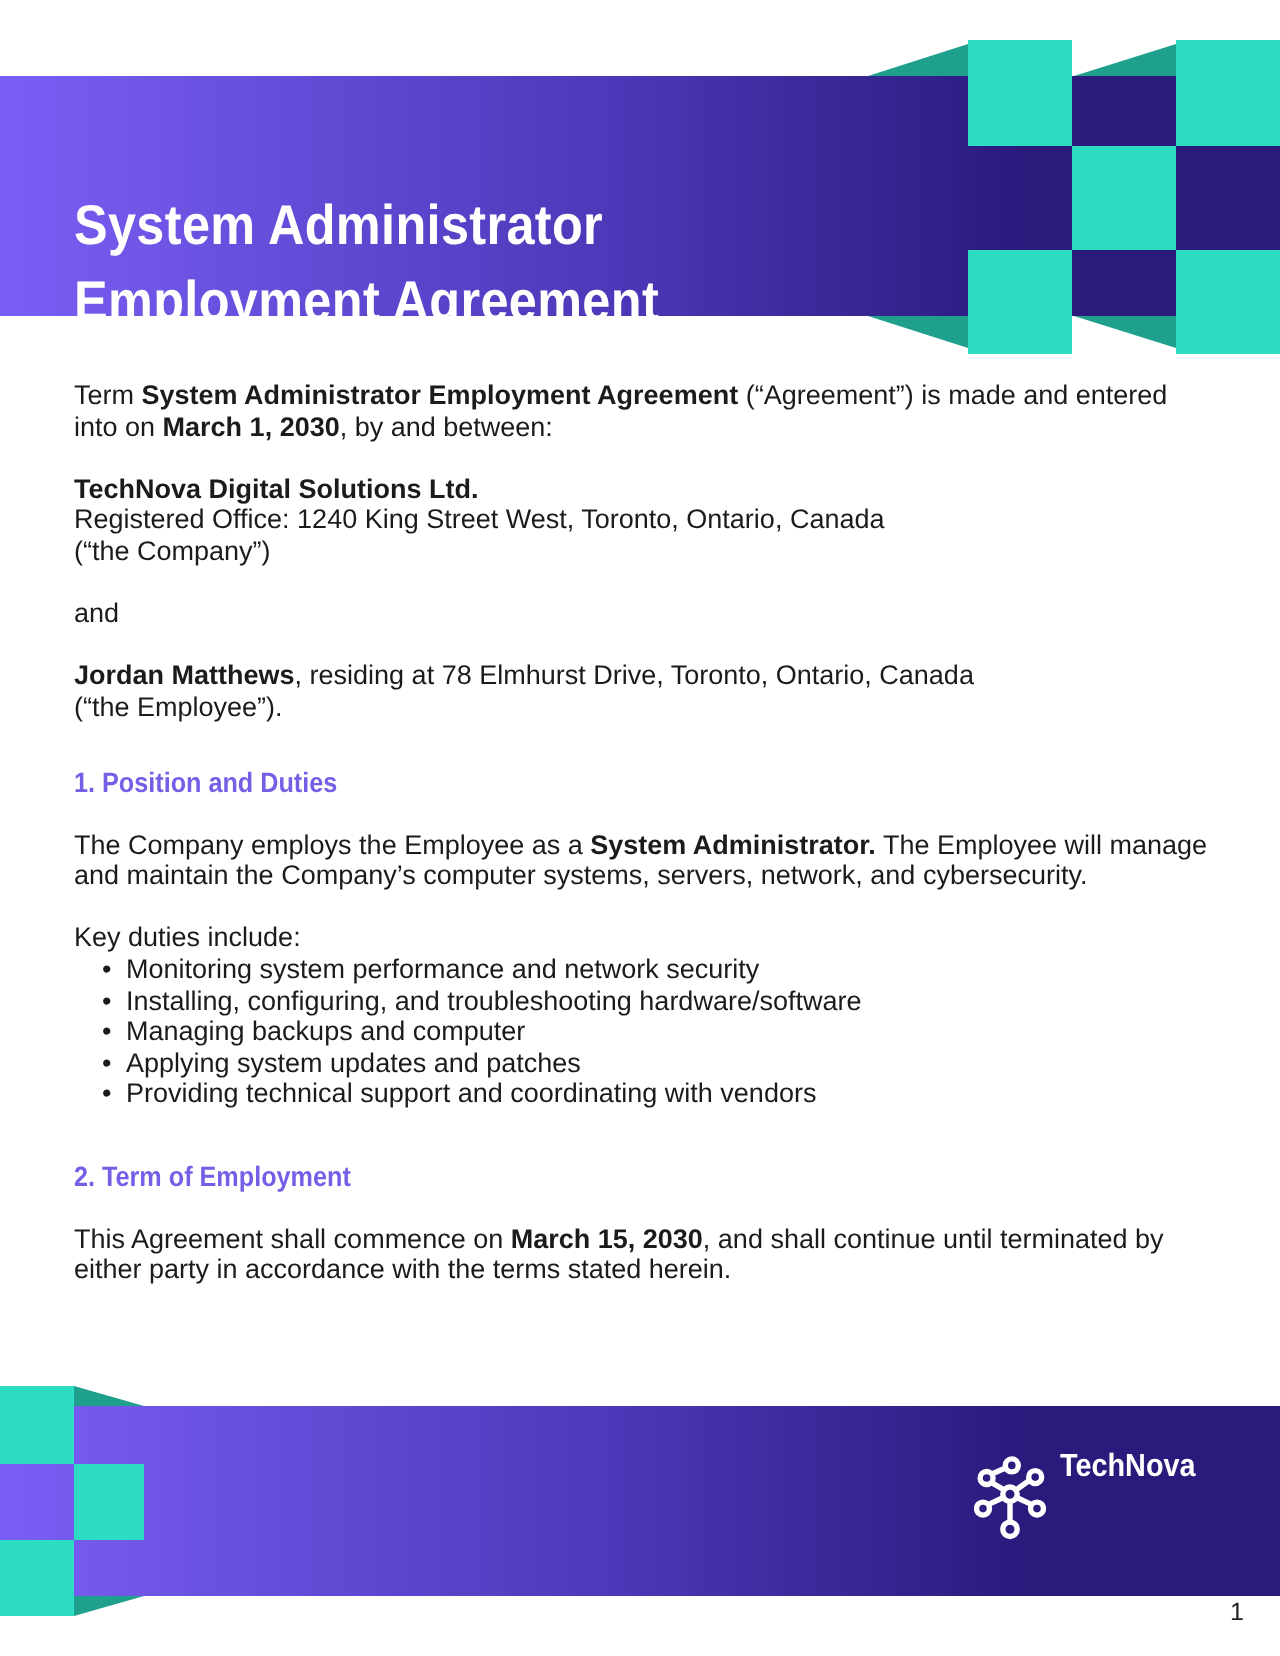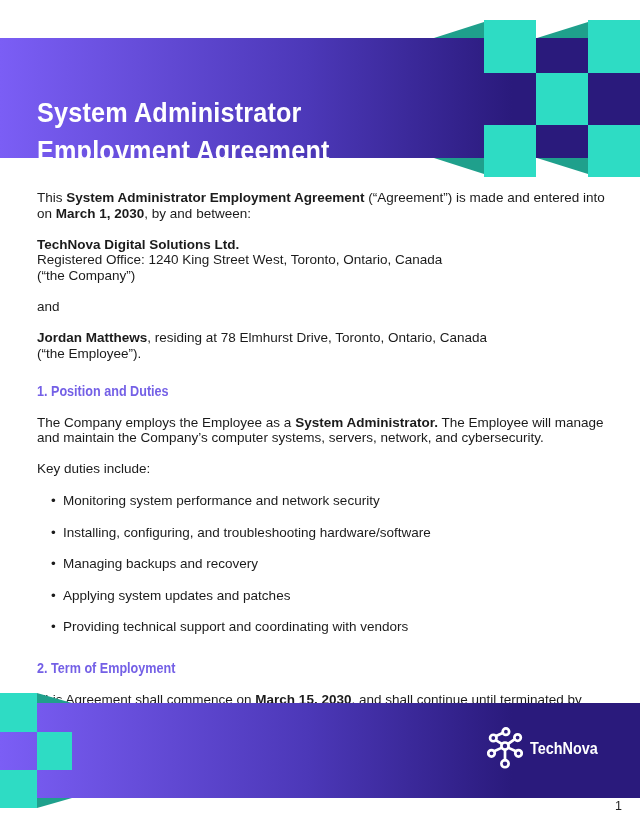--- a/index.html
+++ b/index.html
@@ -66,27 +66,27 @@
   .content p{margin:0 0 15.6px 0;}
   .content .tight{margin:0;}
   .content .block{margin:0 0 15.6px 0;}
   h2.sec{
     color:var(--heading_purple);
     font-size:14px;line-height:22px;
     margin:18px 0 13px 0;font-weight:bold;
   }
   h2.sec2{margin-top:22px;}
   ul.duties{list-style:none;margin:0 0 15.6px 0;padding:0 0 0 26px;}
-  ul.duties li{position:relative;margin-top:16px;}
+  ul.duties li{position:relative;}
   ul.duties li::before{content:"\2022";position:absolute;left:-12px;}
   b{font-weight:bold;}
   
   .brand{
     position:absolute;left:487px;top:725px;height:48px;
-    display:flex;align-items:center;gap:7px;color:#fff;
+    display:flex;gap:7px;color:#fff;
   }
   .brand .name{font-size:16px;font-weight:bold;}
   .page-number{
     position:absolute;right:18px;top:799px;
     font-size:12.5px;color:#222;
   }
 </style>
 </head>
 <body>
 
@@ -104,21 +104,21 @@
   <div class="sq teal h-sq3"></div>
   <div class="sq teal h-sq4"></div>
   <div class="sq teal h-sq5"></div>
   <div class="sq fold h-w1"></div>
   <div class="sq fold h-w2"></div>
   <div class="sq fold h-w3"></div>
   <div class="sq fold h-w4"></div>
 
   <div class="content">
 
-    <p><span>This </span><b>System Administrator Employment Agreement</b><span> (“Agreement”) is made and entered into on </span><b>March 1, 2030</b><span>, by and between:</span></p>
+    <p><span>Term </span><b>System Administrator Employment Agreement</b><span> (“Agreement”) is made and entered into on </span><b>March 1, 2030</b><span>, by and between:</span></p>
 
     <div class="block">
       <div><b>TechNova Digital Solutions Ltd.</b></div>
       <div>Registered Office: 1240 King Street West, Toronto, Ontario, Canada</div>
       <div>(“the Company”)</div>
     </div>
 
     <p>and</p>
 
     <div class="block">
@@ -127,21 +127,21 @@
     </div>
 
     <h2 class="sec"><span class="cond">1. Position and Duties</span></h2>
 
     <p><span>The Company employs the Employee as a </span><b>System Administrator.</b><span> The Employee will manage and maintain the Company’s computer systems, servers, network, and cybersecurity.</span></p>
 
     <p class="tight">Key duties include:</p>
     <ul class="duties">
       <li>Monitoring system performance and network security</li>
       <li>Installing, configuring, and troubleshooting hardware/software</li>
-      <li>Managing backups and recovery</li>
+      <li>Managing backups and computer</li>
       <li>Applying system updates and patches</li>
       <li>Providing technical support and coordinating with vendors</li>
     </ul>
 
 
     <h2 class="sec sec2"><span class="cond">2. Term of Employment</span></h2>
 
     <p><span>This Agreement shall commence on </span><b>March 15, 2030</b><span>, and shall continue until terminated by either party in accordance with the terms stated herein.</span></p>
 
   </div>

